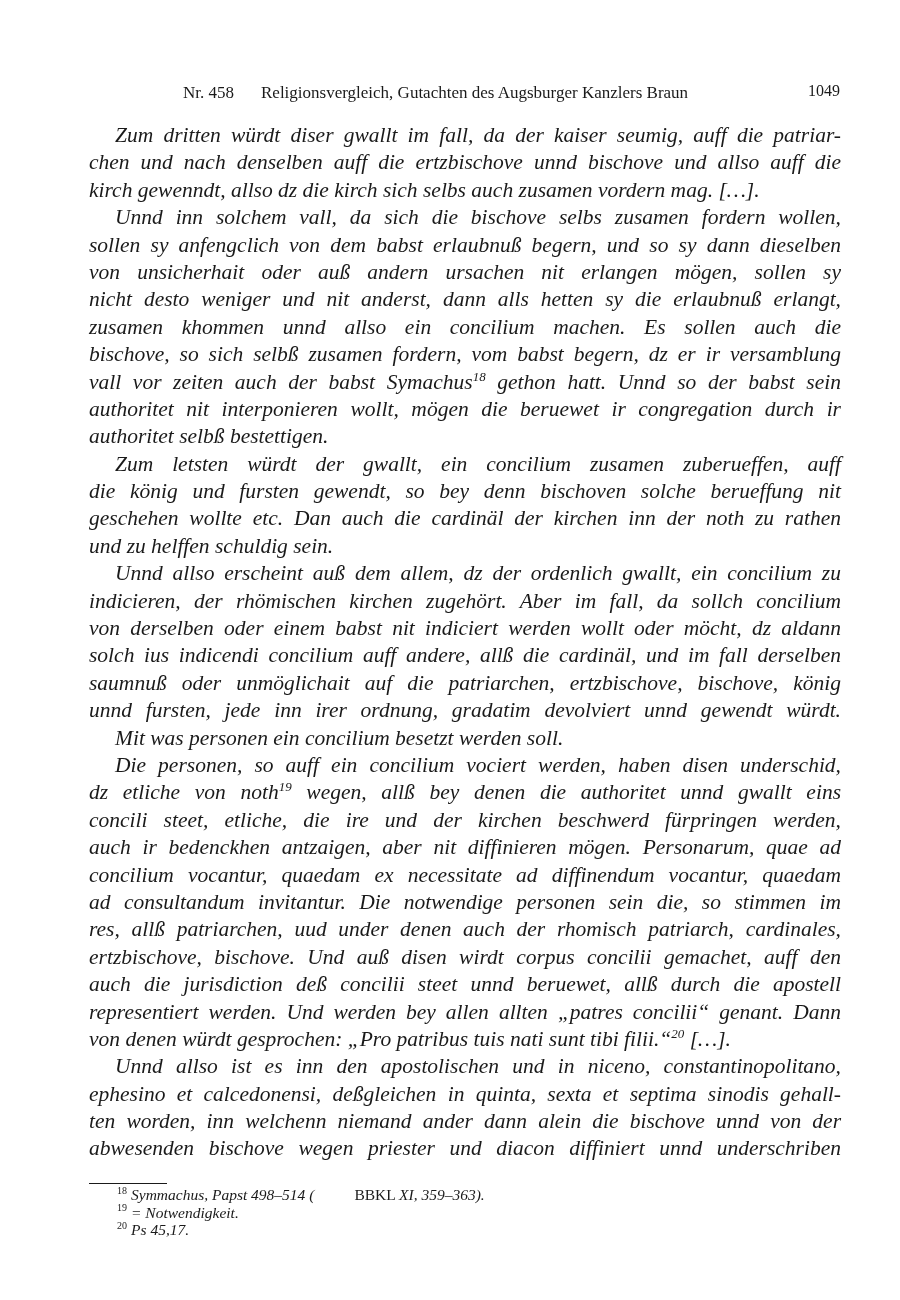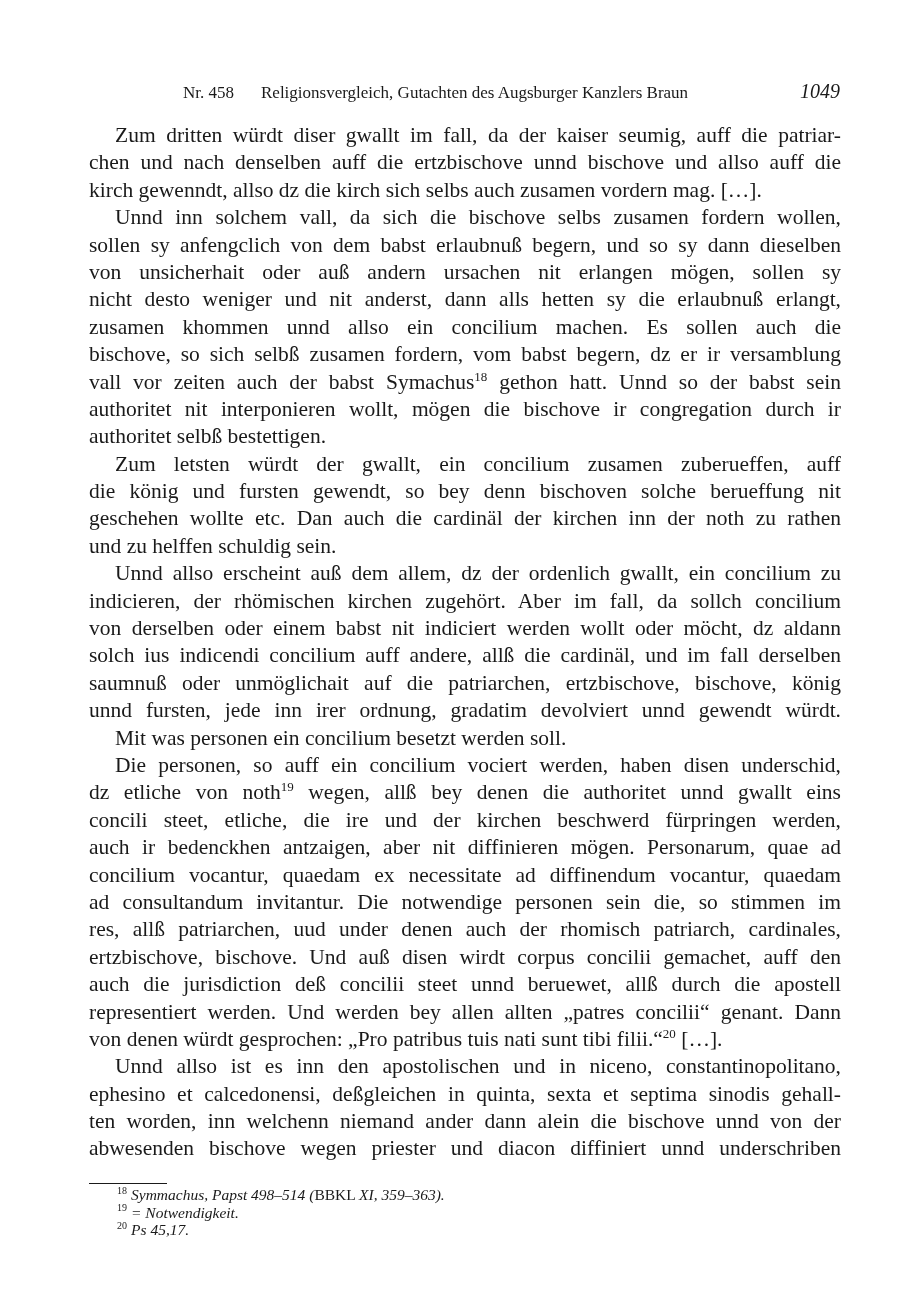--- a/index.html
+++ b/index.html
@@ -2,32 +2,32 @@
 <html><head>
 <meta charset="utf-8">
 <style>
   html, body { margin: 0; padding: 0; background: #ffffff; }
   body { width: 900px; height: 1300px; position: relative; overflow: hidden;
          font-family: "Liberation Serif", "DejaVu Serif", serif; color: #1a1a1a; }
   .header { position: absolute; left: 183px; top: 80px; width: 657px; height: 26px;
             font-size: 17px; line-height: 26px; }
   .header .nr { position: absolute; left: 0; top: 0; }
   .header .title { position: absolute; left: 78px; top: 0; }
-  .header .page { position: absolute; right: 0; top: -2px; font-size: 20px; font-style: italic; }
+  .header .page { position: absolute; right: 0; top: -2px; font-size: 16px; }
   .body { position: absolute; left: 89px; top: 122px; width: 752px; }
   .line { height: 27.4px; line-height: 27.4px; font-size: 21.5px; white-space: nowrap;
-          text-align: justify; text-align-last: justify; }
+          text-align: justify; text-align-last: justify; font-style: italic; }
   .line.indent { padding-left: 26px; }
   .line.last { text-align-last: left; }
   sup { font-size: 13px; line-height: 0; vertical-align: super; }
   .fn-rule { position: absolute; left: 89px; top: 1183px; width: 78px; height: 1px; background: #1a1a1a; }
   .footnotes { position: absolute; left: 117px; top: 1186px; width: 500px; }
   .fn { font-size: 15.5px; line-height: 17.5px; font-style: italic; white-space: nowrap; }
   .fn .num { font-style: normal; font-size: 10px; vertical-align: super; line-height: 0; margin-right: 4px; }
-  .fn .up { font-style: normal; }
+  .fn .up { font-style: normal; margin-left: 40px; }
 </style>
 </head>
 <body>
 
 <div class="header">
   <span class="nr">Nr. 458</span>
   <span class="title">Religionsvergleich, Gutachten des Augsburger Kanzlers Braun</span>
   <span class="page">1049</span>
 </div>
 
@@ -35,21 +35,21 @@
     <div class="line indent">Zum dritten würdt diser gwallt im fall, da der kaiser seumig, auff die patriar-</div>
     <div class="line">chen und nach denselben auff die ertzbischove unnd bischove und allso auff die</div>
     <div class="line last">kirch gewenndt, allso dz die kirch sich selbs auch zusamen vordern mag. […].</div>
     <div class="line indent">Unnd inn solchem vall, da sich die bischove selbs zusamen fordern wollen,</div>
     <div class="line">sollen sy anfengclich von dem babst erlaubnuß begern, und so sy dann dieselben</div>
     <div class="line">von unsicherhait oder auß andern ursachen nit erlangen mögen, sollen sy</div>
     <div class="line">nicht desto weniger und nit anderst, dann alls hetten sy die erlaubnuß erlangt,</div>
     <div class="line">zusamen khommen unnd allso ein concilium machen. Es sollen auch die</div>
     <div class="line">bischove, so sich selbß zusamen fordern, vom babst begern, dz er ir versamblung</div>
     <div class="line"><span>vall vor zeiten auch der babst Symachus</span><sup>18</sup><span> gethon hatt. Unnd so der babst sein</span></div>
-    <div class="line">authoritet nit interponieren wollt, mögen die bischove ir congregation durch ir</div>
+    <div class="line">authoritet nit interponieren wollt, mögen die beruewet ir congregation durch ir</div>
     <div class="line last">authoritet selbß bestettigen.</div>
     <div class="line indent">Zum letsten würdt der gwallt, ein concilium zusamen zuberueffen, auff</div>
     <div class="line">die könig und fursten gewendt, so bey denn bischoven solche berueffung nit</div>
     <div class="line">geschehen wollte etc. Dan auch die cardinäl der kirchen inn der noth zu rathen</div>
     <div class="line last">und zu helffen schuldig sein.</div>
     <div class="line indent">Unnd allso erscheint auß dem allem, dz der ordenlich gwallt, ein concilium zu</div>
     <div class="line">indicieren, der rhömischen kirchen zugehört. Aber im fall, da sollch concilium</div>
     <div class="line">von derselben oder einem babst nit indiciert werden wollt oder möcht, dz aldann</div>
     <div class="line">solch ius indicendi concilium auff andere, allß die cardinäl, und im fall derselben</div>
     <div class="line">saumnuß oder unmöglichait auf die patriarchen, ertzbischove, bischove, könig</div>

